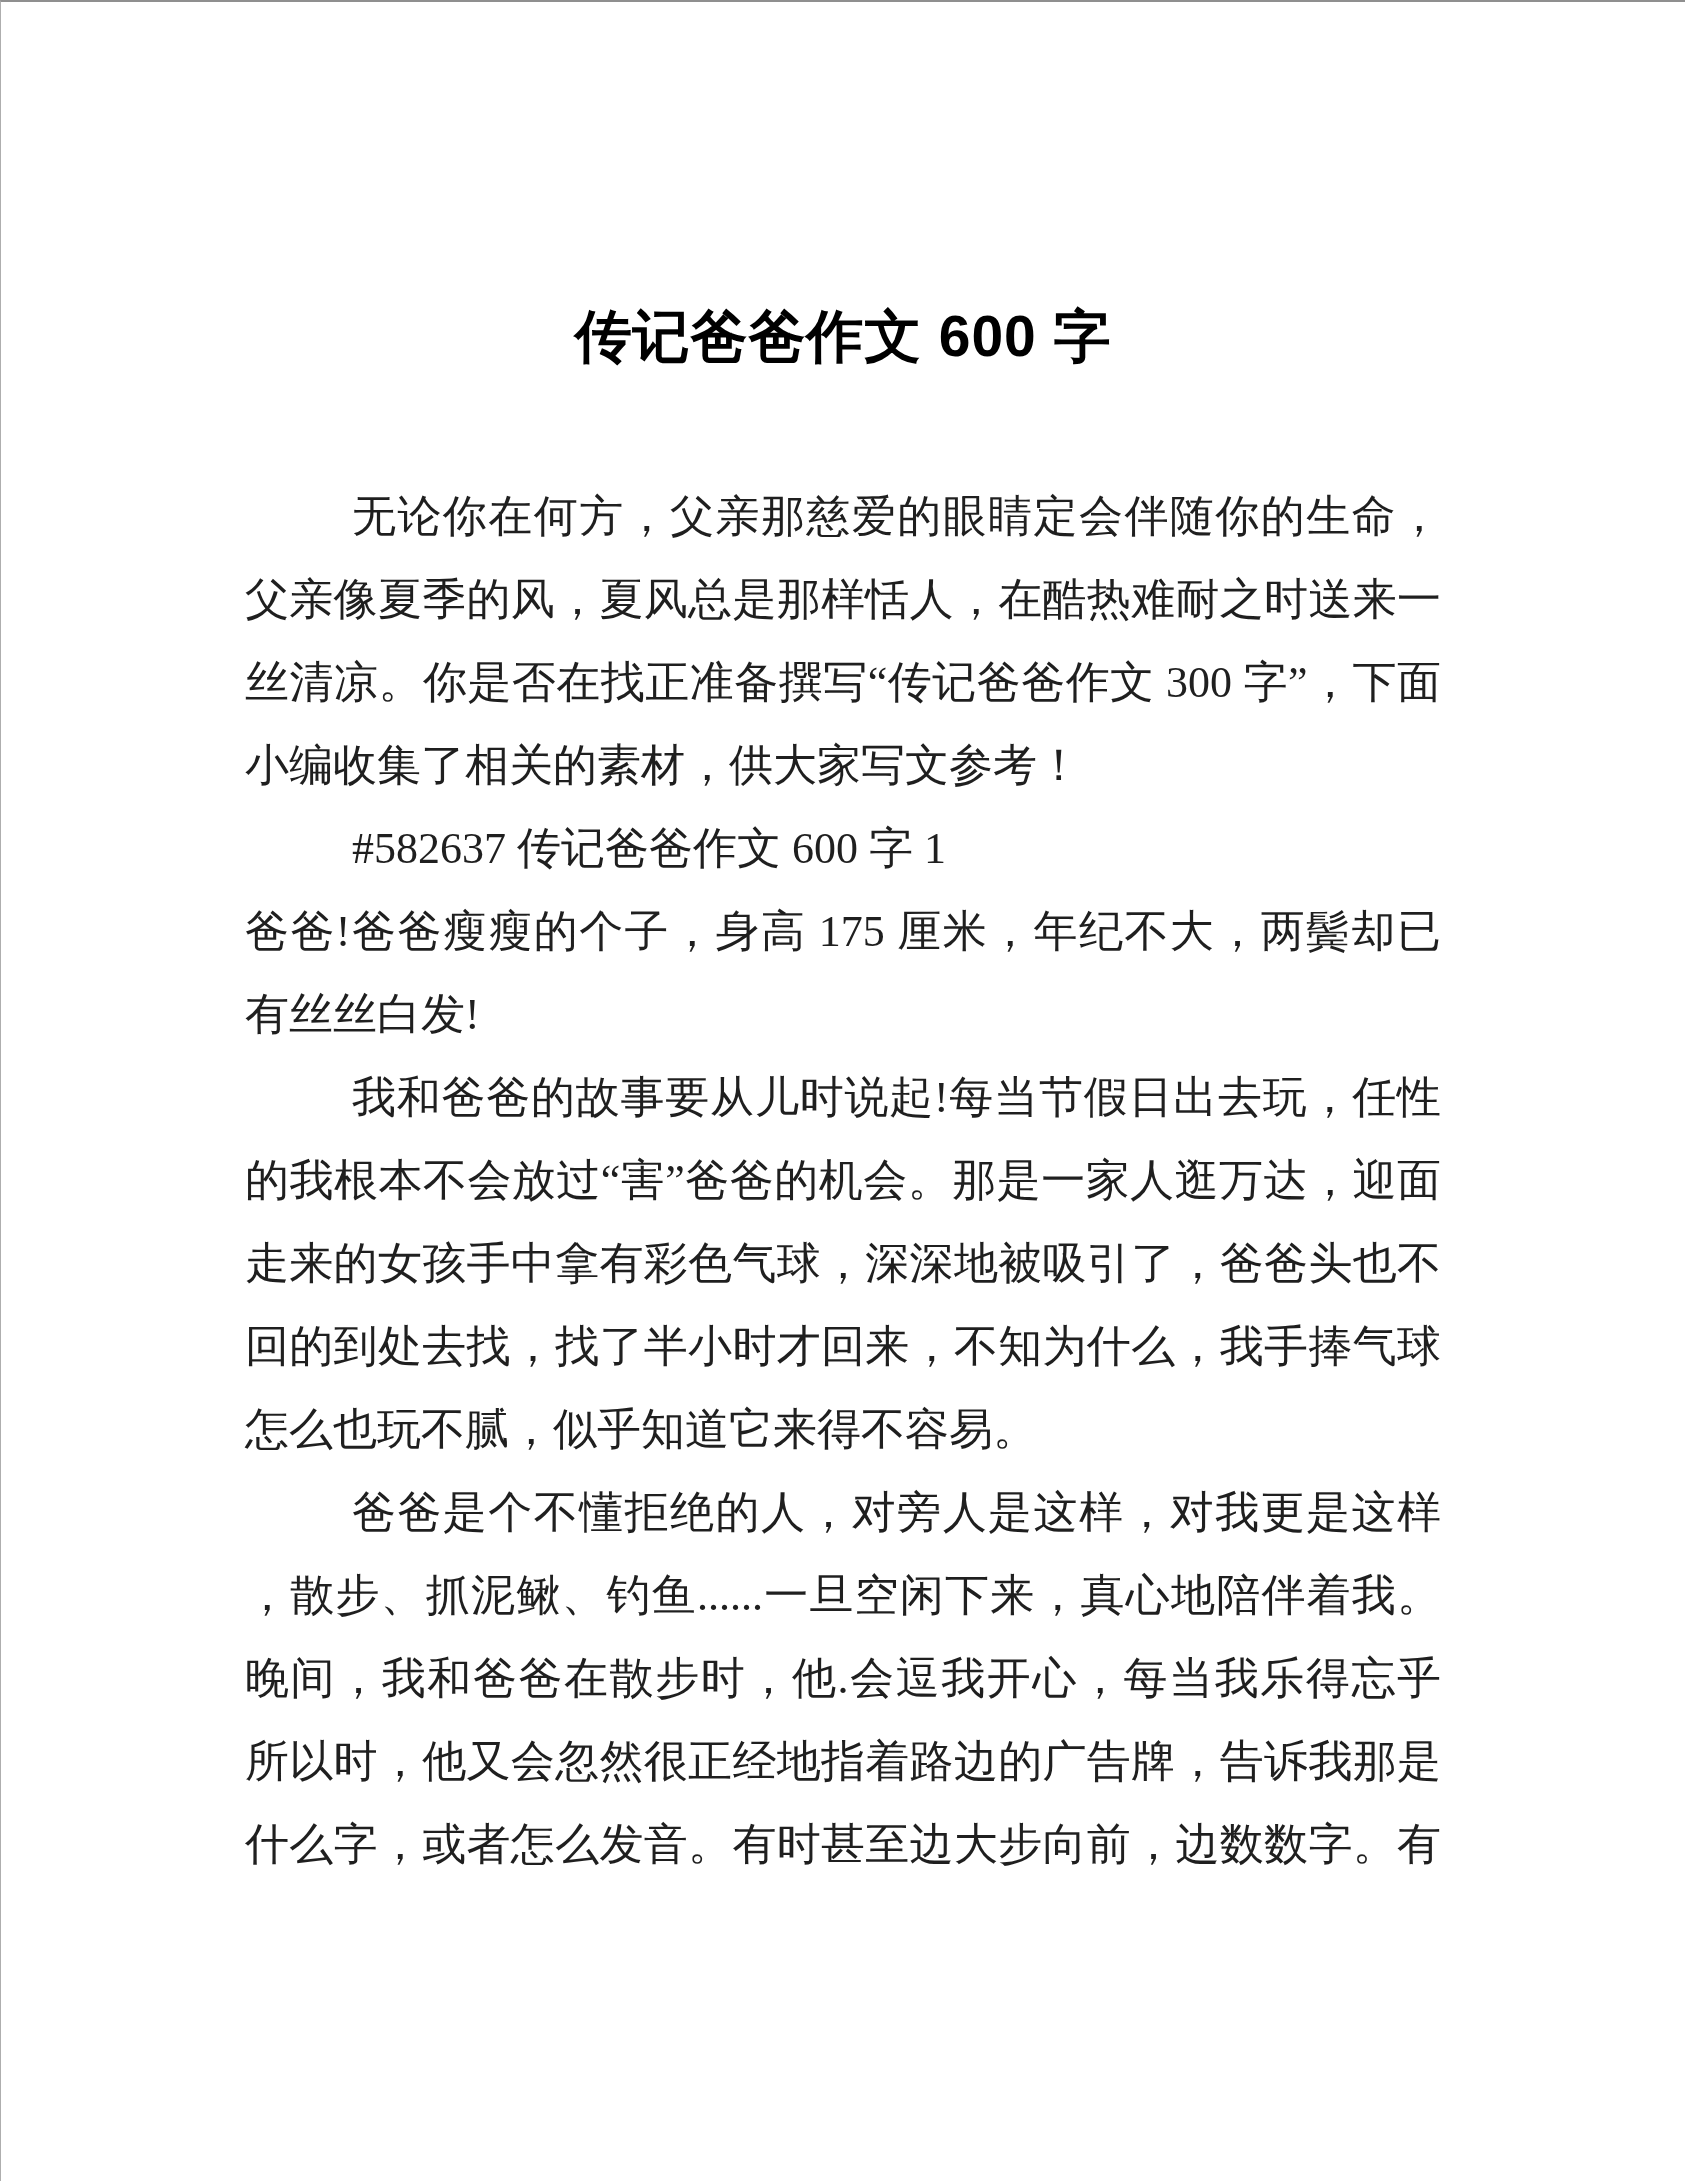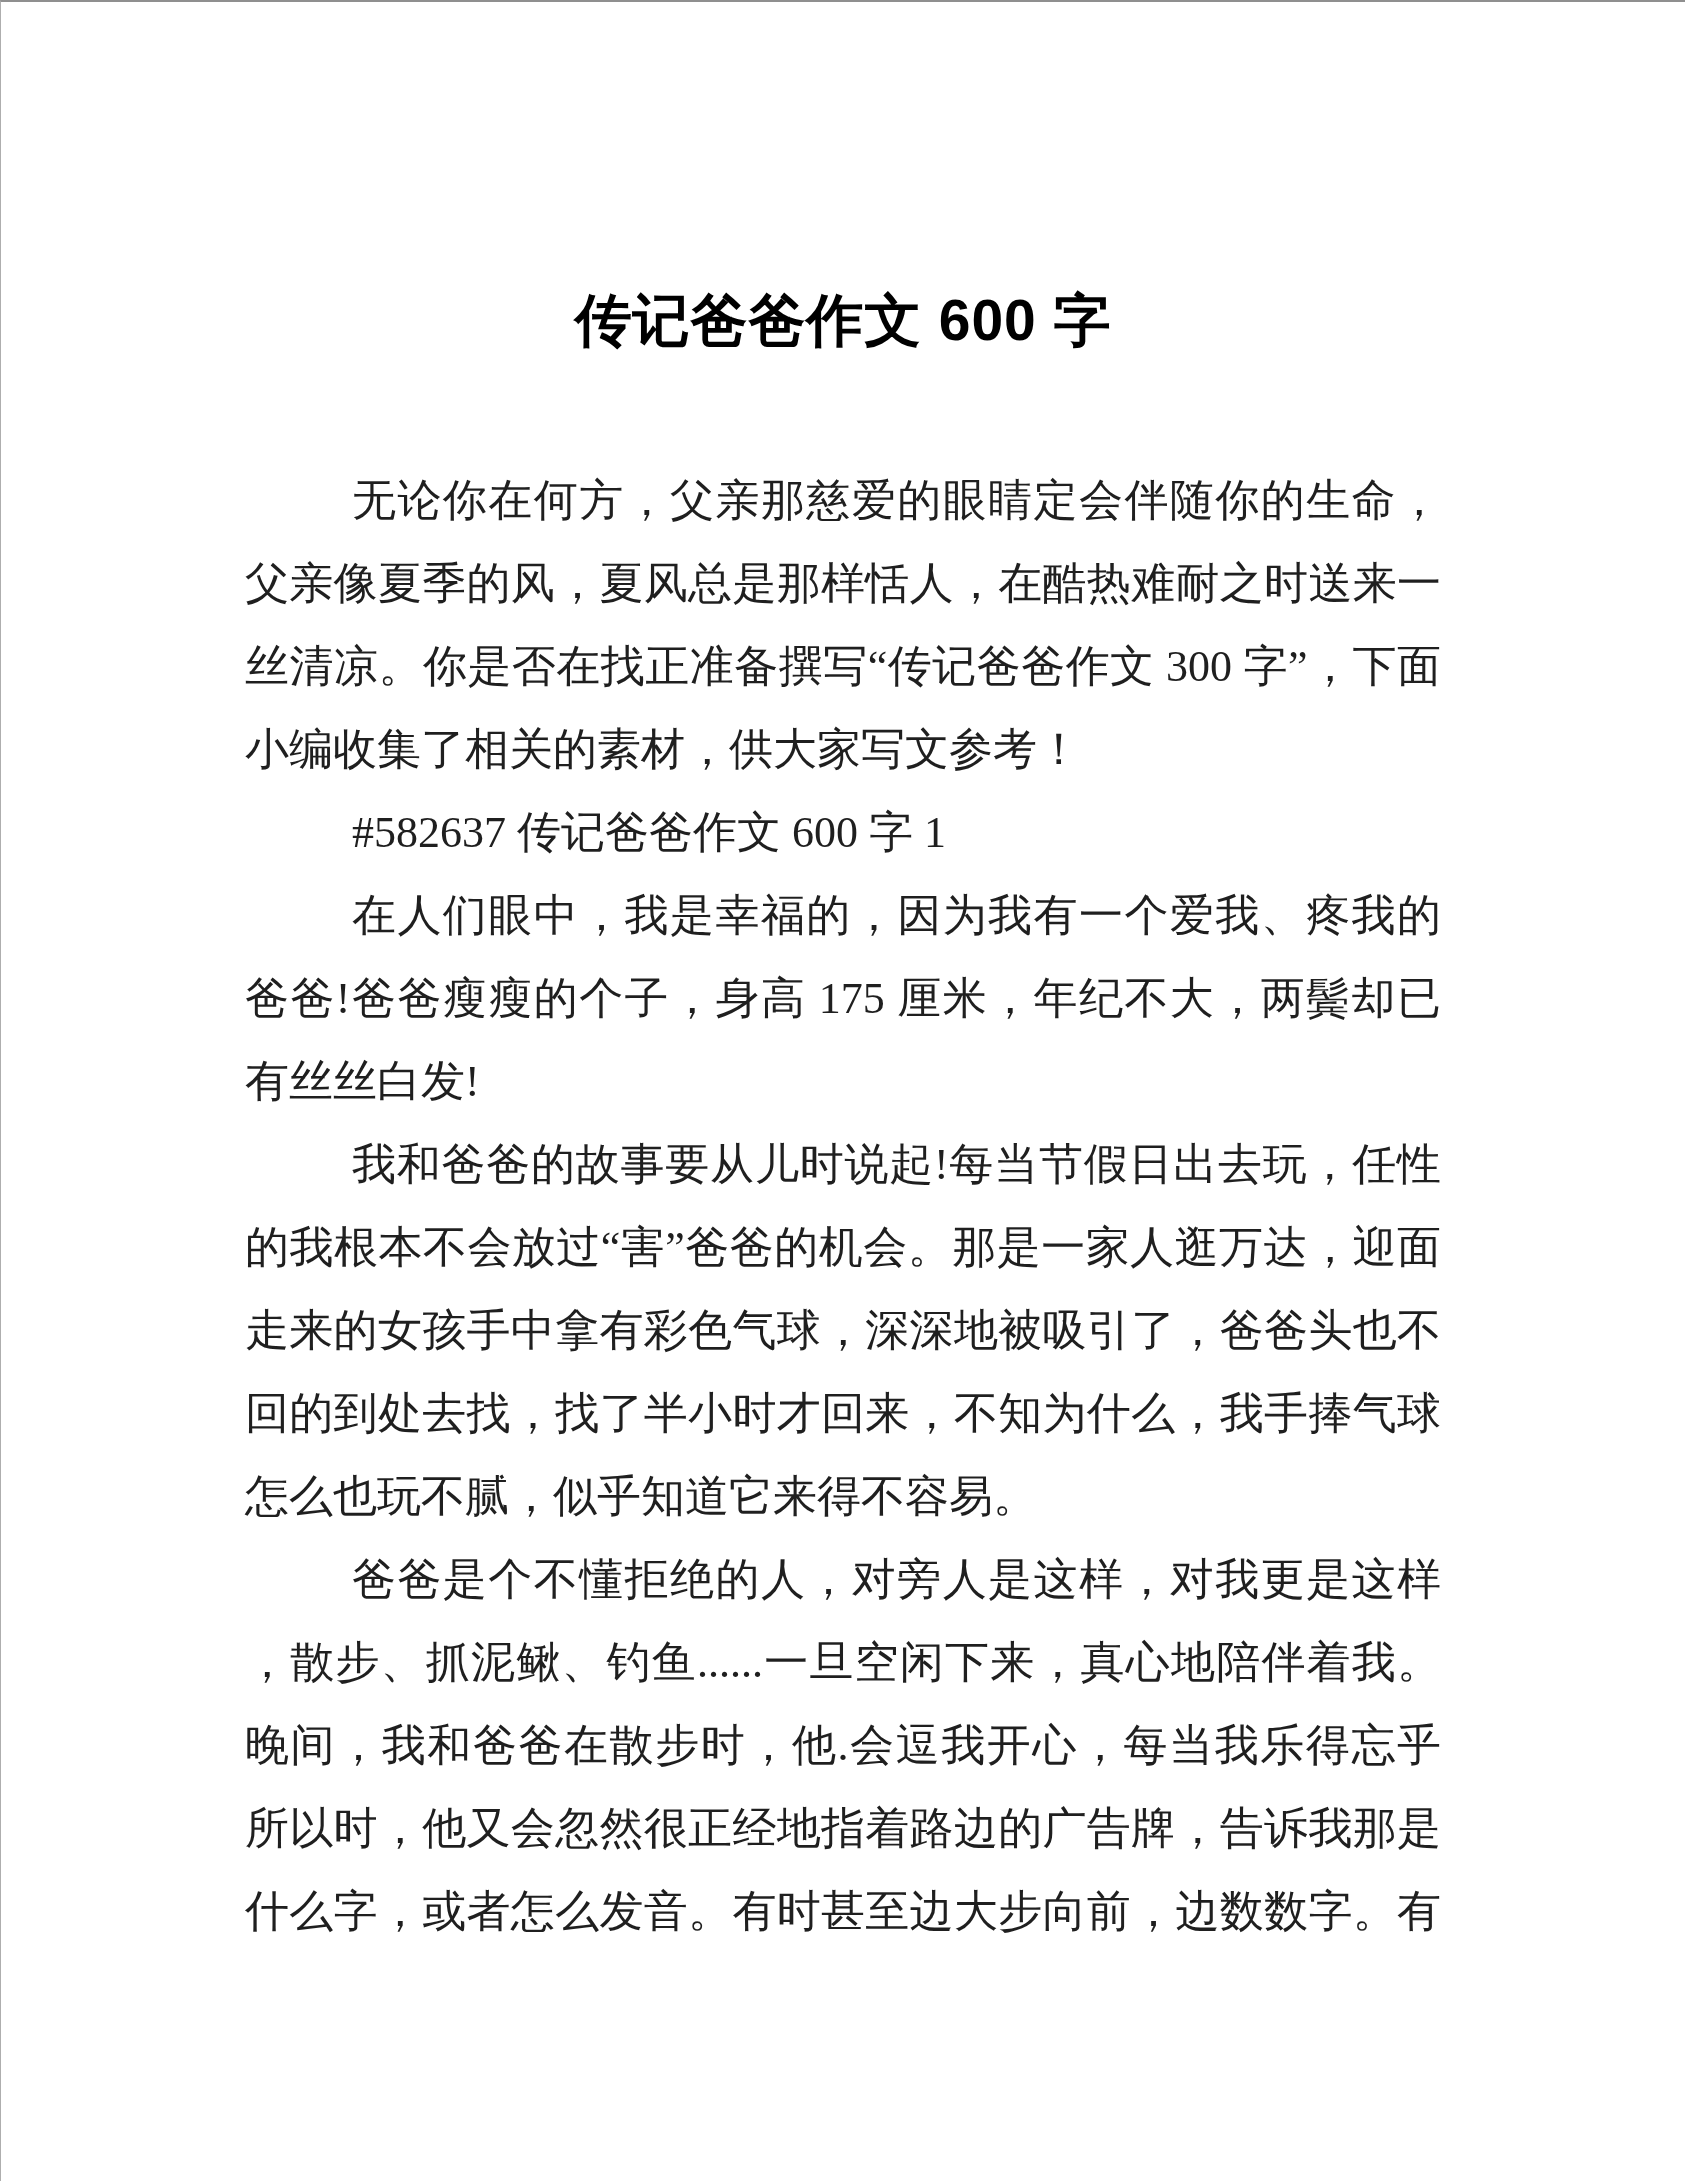--- a/index.html
+++ b/index.html
@@ -7,21 +7,21 @@
     width: 1685px;
     height: 2181px;
     background: #ffffff;
     box-sizing: border-box;
     border-top: 2.6px solid #8f8f8f;
     border-left: 1.8px solid #aeaeae;
     overflow: hidden;
   }
   .page { width: 100%; height: 100%; }
   .title {
-    margin: 0;
+    margin: 16px;
     padding-top: 284px;
     font-family: "Liberation Sans", "DejaVu Sans", sans-serif;
     font-weight: 600;
     font-size: 57px;
     line-height: 68px;
     color: #000000;
     text-align: center;
     letter-spacing: 0.9px;
   }
   .content {
@@ -44,21 +44,20 @@
 <body>
 
 <div class="page">
   <h1 class="title">传记爸爸作文 600 字</h1>
   <div class="content">
     <div class="line para-start">无论你在何方，父亲那慈爱的眼睛定会伴随你的生命，</div>
     <div class="line">父亲像夏季的风，夏风总是那样恬人，在酷热难耐之时送来一</div>
     <div class="line">丝清凉。你是否在找正准备撰写“传记爸爸作文 300 字”，下面</div>
     <div class="line para-end">小编收集了相关的素材，供大家写文参考！</div>
     <div class="line para-start para-end">#582637 传记爸爸作文 600 字 1</div>
-    <div class="line para-start">在人们眼中，我是幸福的，因为我有一个爱我、疼我的</div>
     <div class="line">爸爸!爸爸瘦瘦的个子，身高 175 厘米，年纪不大，两鬓却已</div>
     <div class="line para-end">有丝丝白发!</div>
     <div class="line para-start">我和爸爸的故事要从儿时说起!每当节假日出去玩，任性</div>
     <div class="line">的我根本不会放过“害”爸爸的机会。那是一家人逛万达，迎面</div>
     <div class="line">走来的女孩手中拿有彩色气球，深深地被吸引了，爸爸头也不</div>
     <div class="line">回的到处去找，找了半小时才回来，不知为什么，我手捧气球</div>
     <div class="line para-end">怎么也玩不腻，似乎知道它来得不容易。</div>
     <div class="line para-start">爸爸是个不懂拒绝的人，对旁人是这样，对我更是这样</div>
     <div class="line">，散步、抓泥鳅、钓鱼......一旦空闲下来，真心地陪伴着我。</div>
     <div class="line">晚间，我和爸爸在散步时，他.会逗我开心，每当我乐得忘乎</div>

